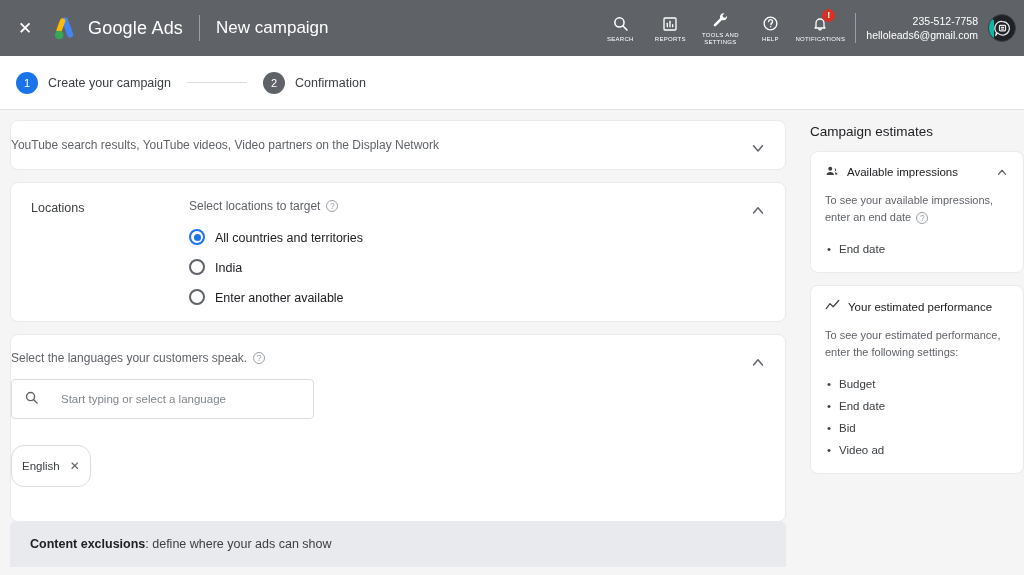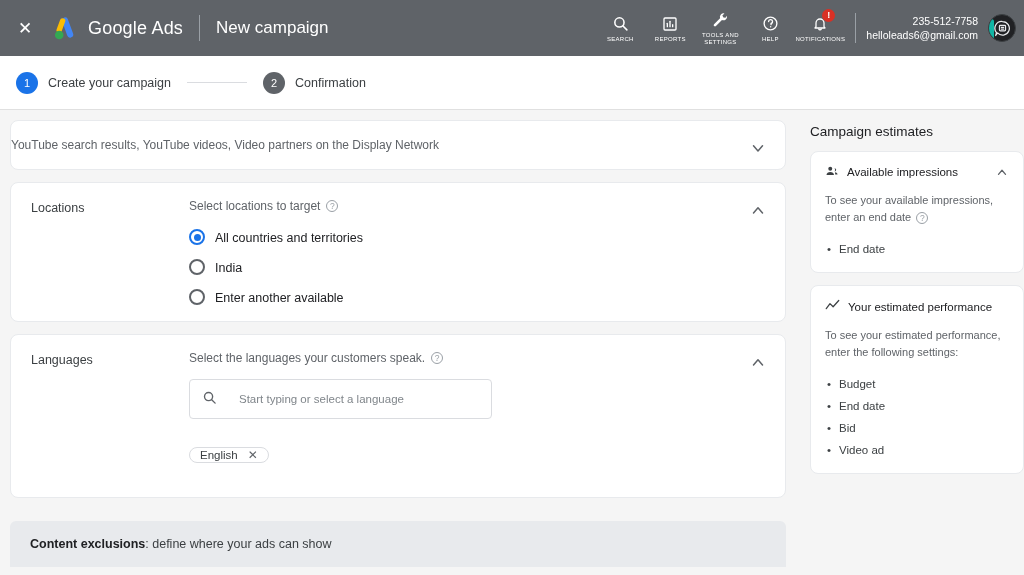--- a/index.html
+++ b/index.html
@@ -150,21 +150,21 @@
     background:#fff; cursor:text;
   }
   .lang-input input {
     border:none; outline:none; font-size:11.5px; color:#3c4043;
     font-family:"Liberation Sans", sans-serif; width:100%; background:transparent;
   }
   .lang-input input::placeholder { color:#80868b; }
   .chip-wrap { margin-top: 26px; }
   .chip {
     display:inline-flex; align-items:center; gap:10px;
-    height:16px; padding: 0 10px;
+    height:42px; padding: 0 10px;
     border:1px solid #dadce0; border-radius:13px;
     font-size:11.5px; color:#3c4043; background:#fff; cursor:default;
   }
   .chip-x { font-size:12px; color:#5f6368; cursor:pointer; line-height:1;}
 
   
   .side-col { width: 214px; margin-left: 10px; padding-top: 4px; }
   .side-title { font-size:13.5px; color:#202124; margin-bottom:12px; }
   .side-card {
     background:#fff; border:1px solid #e8eaed; border-radius:8px;
@@ -349,21 +349,20 @@
             <svg width="18" height="18" viewBox="0 0 24 24" fill="none" stroke="#5f6368" stroke-width="2">
               <polyline points="6,16 12,9 18,16" stroke-linecap="round" stroke-linejoin="round"></polyline>
             </svg>
           </div>
         </div>
       </div>
     </div>
 
     <div class="card">
       <div class="card-row">
-        <div class="card-label">Languages</div>
         <div class="card-body" style="padding-bottom:34px;">
           <div class="card-sub">
             <span>Select the languages your customers speak.</span>
             <span class="help-icon">?</span>
           </div>
 
           <div class="lang-input">
             <span>
               <svg width="15" height="15" viewBox="0 0 24 24" fill="none" stroke="#5f6368" stroke-width="2.2">
                 <circle cx="10.5" cy="10.5" r="6.5"></circle>

